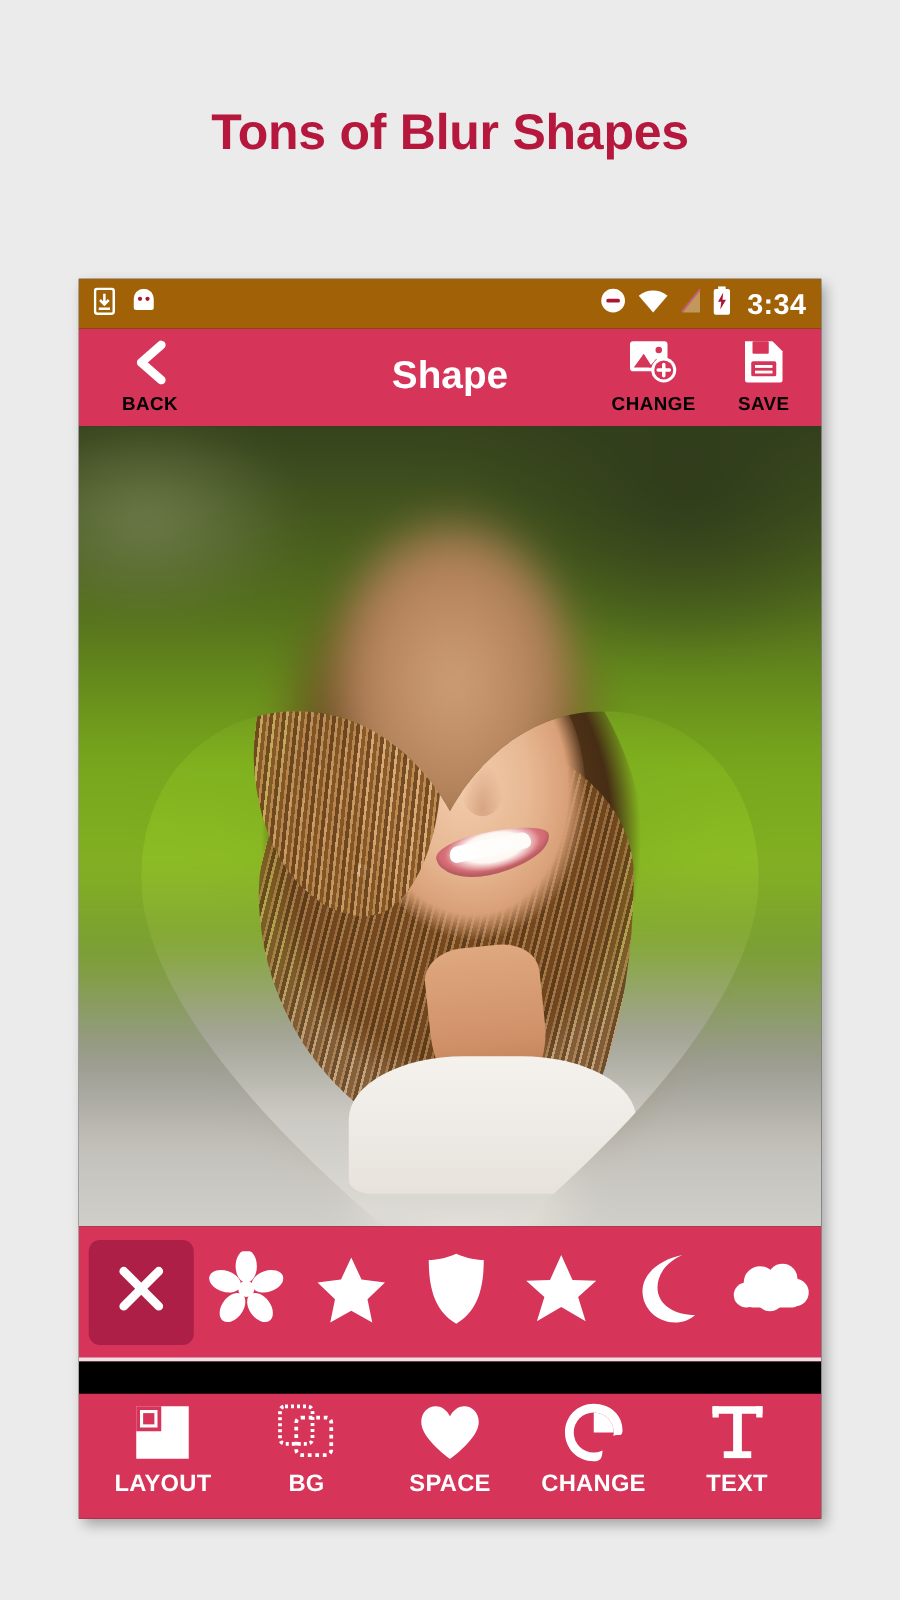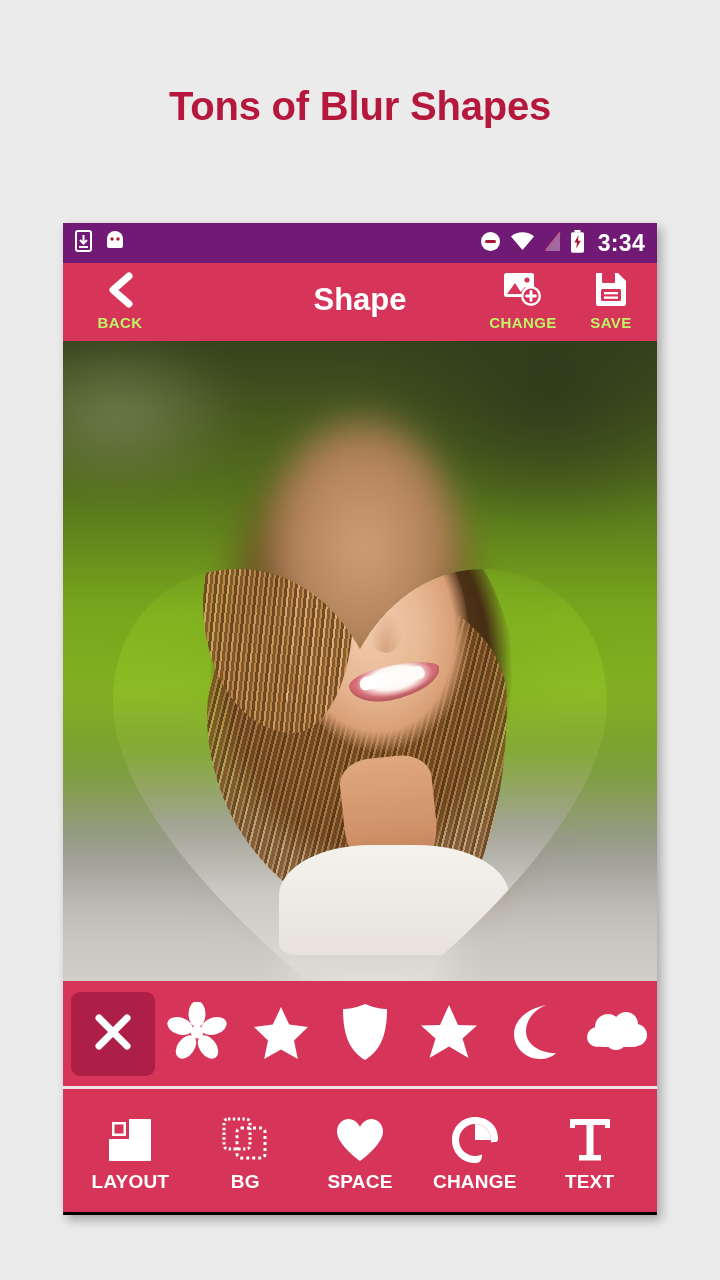--- a/index.html
+++ b/index.html
@@ -24,42 +24,42 @@
   .phone {
     position: absolute; left: 63px; top: 223px;
     width: 594px; height: 992px;
     background: #000;
     box-shadow: 4px 5px 10px rgba(0,0,0,0.30);
     overflow: hidden;
   }
 
   
   .statusbar {
-    position: relative; height: 40px; background: #701a75;
+    position: relative; height: 40px; background: #a16207;
     display: flex; align-items: center; padding: 0 12px;
   }
   .sb-left { display: flex; align-items: center; gap: 12px; }
   .sb-right { margin-left: auto; display: flex; align-items: center; gap: 9px; }
   .sb-time { color: #fff; font-size: 23px; font-weight: bold; margin-left: 4px; letter-spacing: 0.3px; }
   .ic { display: block; }
 
   
   .appbar {
     position: relative; height: 78px; background: #d63459;
     display: flex; align-items: flex-start;
   }
   .appbar-title {
     position: absolute; left: 0; top: 19px; width: 100%;
     text-align: center; color: #fff; font-size: 31px; font-weight: bold;
   }
   .ab-btn {
     position: absolute; display: flex; flex-direction: column;
     align-items: center; justify-content: flex-start;
   }
-  .ab-btn .lbl { color: #bef264; font-size: 15px; font-weight: bold; letter-spacing: 0.4px; margin-top: 1px; }
+  .ab-btn .lbl { color: #000000; font-size: 15px; font-weight: bold; letter-spacing: 0.4px; margin-top: 1px; }
   .ab-back { left: 18px; top: 8px; width: 78px; }
   .ab-change { right: 92px; top: 8px; width: 84px; }
   .ab-save { right: 8px; top: 8px; width: 76px; align-items: center; }
 
   
   .canvas {
     position: relative; height: 640px; width: 594px; overflow: hidden;
     background: #3a4a20;
   }
   
@@ -192,21 +192,22 @@
     flex: 0 0 84px; height: 84px;
     display: flex; align-items: center; justify-content: center;
     border-radius: 9px;
   }
   .shape-btn.selected { background: #ad1f47; }
 
   
   .bottombar {
     position: relative; height: 123px; background: #d63459;
     display: flex; align-items: flex-start; justify-content: space-between;
-    padding: 22px 10px 0 10px;
+    padding: 2px 10px 0 10px;
+    margin-top: 26px;
   }
   .tool { flex: 1; display: flex; flex-direction: column; align-items: center; }
   .tool .ic-box { height: 58px; display: flex; align-items: center; justify-content: center; }
   .tool .lbl { color: #fff; font-size: 19px; font-weight: bold; margin-top: 2px; letter-spacing: 0.2px; }
 </style>
 </head>
 <body>
 
 <div id="root">
 

